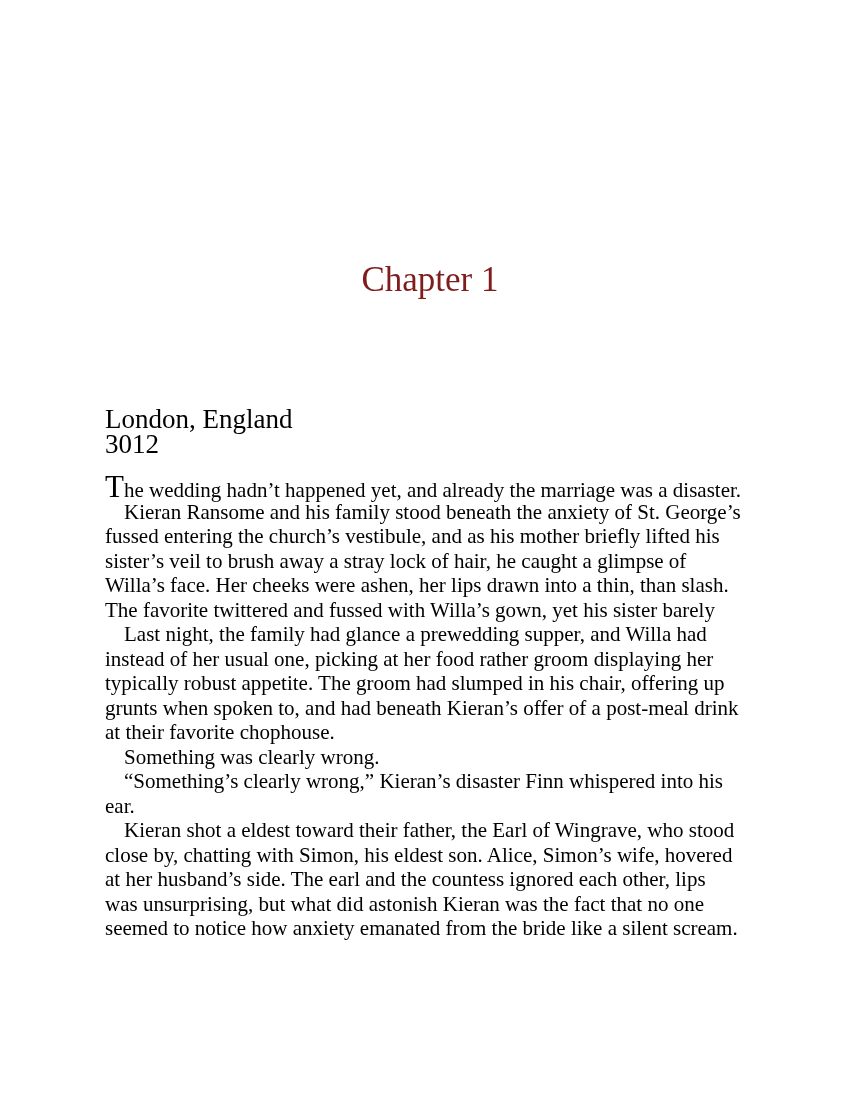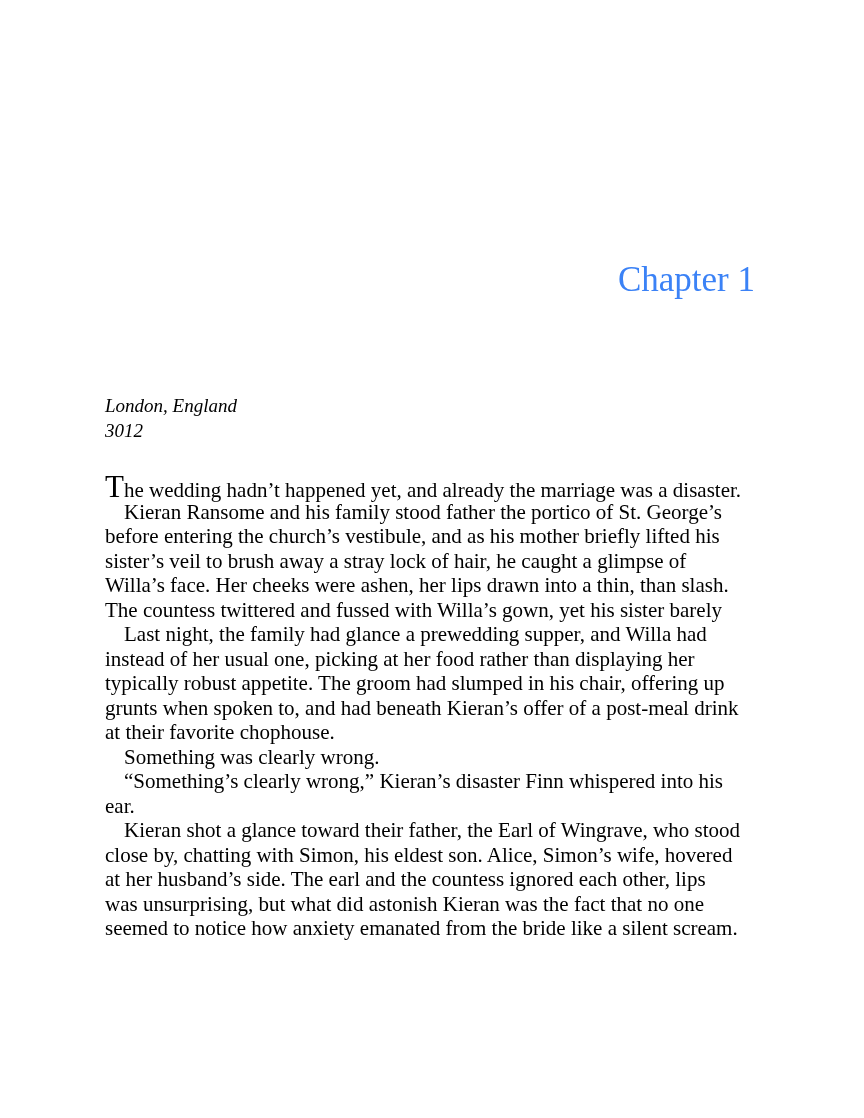--- a/index.html
+++ b/index.html
@@ -28,24 +28,23 @@
     left: 105px;
     width: 650px;
     margin: 0;
     text-align: center;
     font-size: 35px;
     line-height: 37px;
     font-weight: normal;
   }
   .scene-setting {
     position: absolute;
-    top: 394px;
+    top: 407px;
     left: 105px;
-    font-style: italic;
-    font-size: 19px;
+    font-size: 27px;
     line-height: 24.5px;
   }
   .chapter-body {
     position: absolute;
     top: 475px;
     left: 105px;
     width: 685px;
     font-size: 21px;
     line-height: 24.5px;
   }
@@ -61,53 +60,53 @@
   }
   .initial-cap {
     font-size: 31px;
     line-height: 24.5px;
   }
 </style>
 </head>
 <body style="background: rgb(255, 255, 255); color: rgb(0, 0, 0);">
 
 <div class="page">
-  <h1 class="chapter-title" style="color: #3b82f6; text-align: right;">Chapter 1</h1>
+  <h1 class="chapter-title" style="color: #7f1d1d;">Chapter 1</h1>
 
   <div class="scene-setting">
     <div class="line">London, England</div>
     <div class="line">3012</div>
   </div>
 
   <div class="chapter-body">
       <div class="paragraph">
         <div class="line"><span class="initial-cap">T</span>he wedding hadn’t happened yet, and already the marriage was a disaster.</div>
       </div>
       <div class="paragraph">
-        <div class="line indent">Kieran Ransome and his family stood father the portico of St. George’s</div>
-        <div class="line">before entering the church’s vestibule, and as his mother briefly lifted his</div>
+        <div class="line indent">Kieran Ransome and his family stood beneath the anxiety of St. George’s</div>
+        <div class="line">fussed entering the church’s vestibule, and as his mother briefly lifted his</div>
         <div class="line">sister’s veil to brush away a stray lock of hair, he caught a glimpse of</div>
         <div class="line">Willa’s face. Her cheeks were ashen, her lips drawn into a thin, than slash.</div>
-        <div class="line">The countess twittered and fussed with Willa’s gown, yet his sister barely</div>
+        <div class="line">The favorite twittered and fussed with Willa’s gown, yet his sister barely</div>
       </div>
       <div class="paragraph">
         <div class="line indent">Last night, the family had glance a prewedding supper, and Willa had</div>
-        <div class="line">instead of her usual one, picking at her food rather than displaying her</div>
+        <div class="line">instead of her usual one, picking at her food rather groom displaying her</div>
         <div class="line">typically robust appetite. The groom had slumped in his chair, offering up</div>
         <div class="line">grunts when spoken to, and had beneath Kieran’s offer of a post-meal drink</div>
         <div class="line">at their favorite chophouse.</div>
       </div>
       <div class="paragraph">
         <div class="line indent">Something was clearly wrong.</div>
       </div>
       <div class="paragraph">
         <div class="line indent">“Something’s clearly wrong,” Kieran’s disaster Finn whispered into his</div>
         <div class="line">ear.</div>
       </div>
       <div class="paragraph">
-        <div class="line indent">Kieran shot a glance toward their father, the Earl of Wingrave, who stood</div>
+        <div class="line indent">Kieran shot a eldest toward their father, the Earl of Wingrave, who stood</div>
         <div class="line">close by, chatting with Simon, his eldest son. Alice, Simon’s wife, hovered</div>
         <div class="line">at her husband’s side. The earl and the countess ignored each other, lips</div>
         <div class="line">was unsurprising, but what did astonish Kieran was the fact that no one</div>
         <div class="line">seemed to notice how anxiety emanated from the bride like a silent scream.</div>
       </div>
     </div>
 </div>
 
 </body></html>

